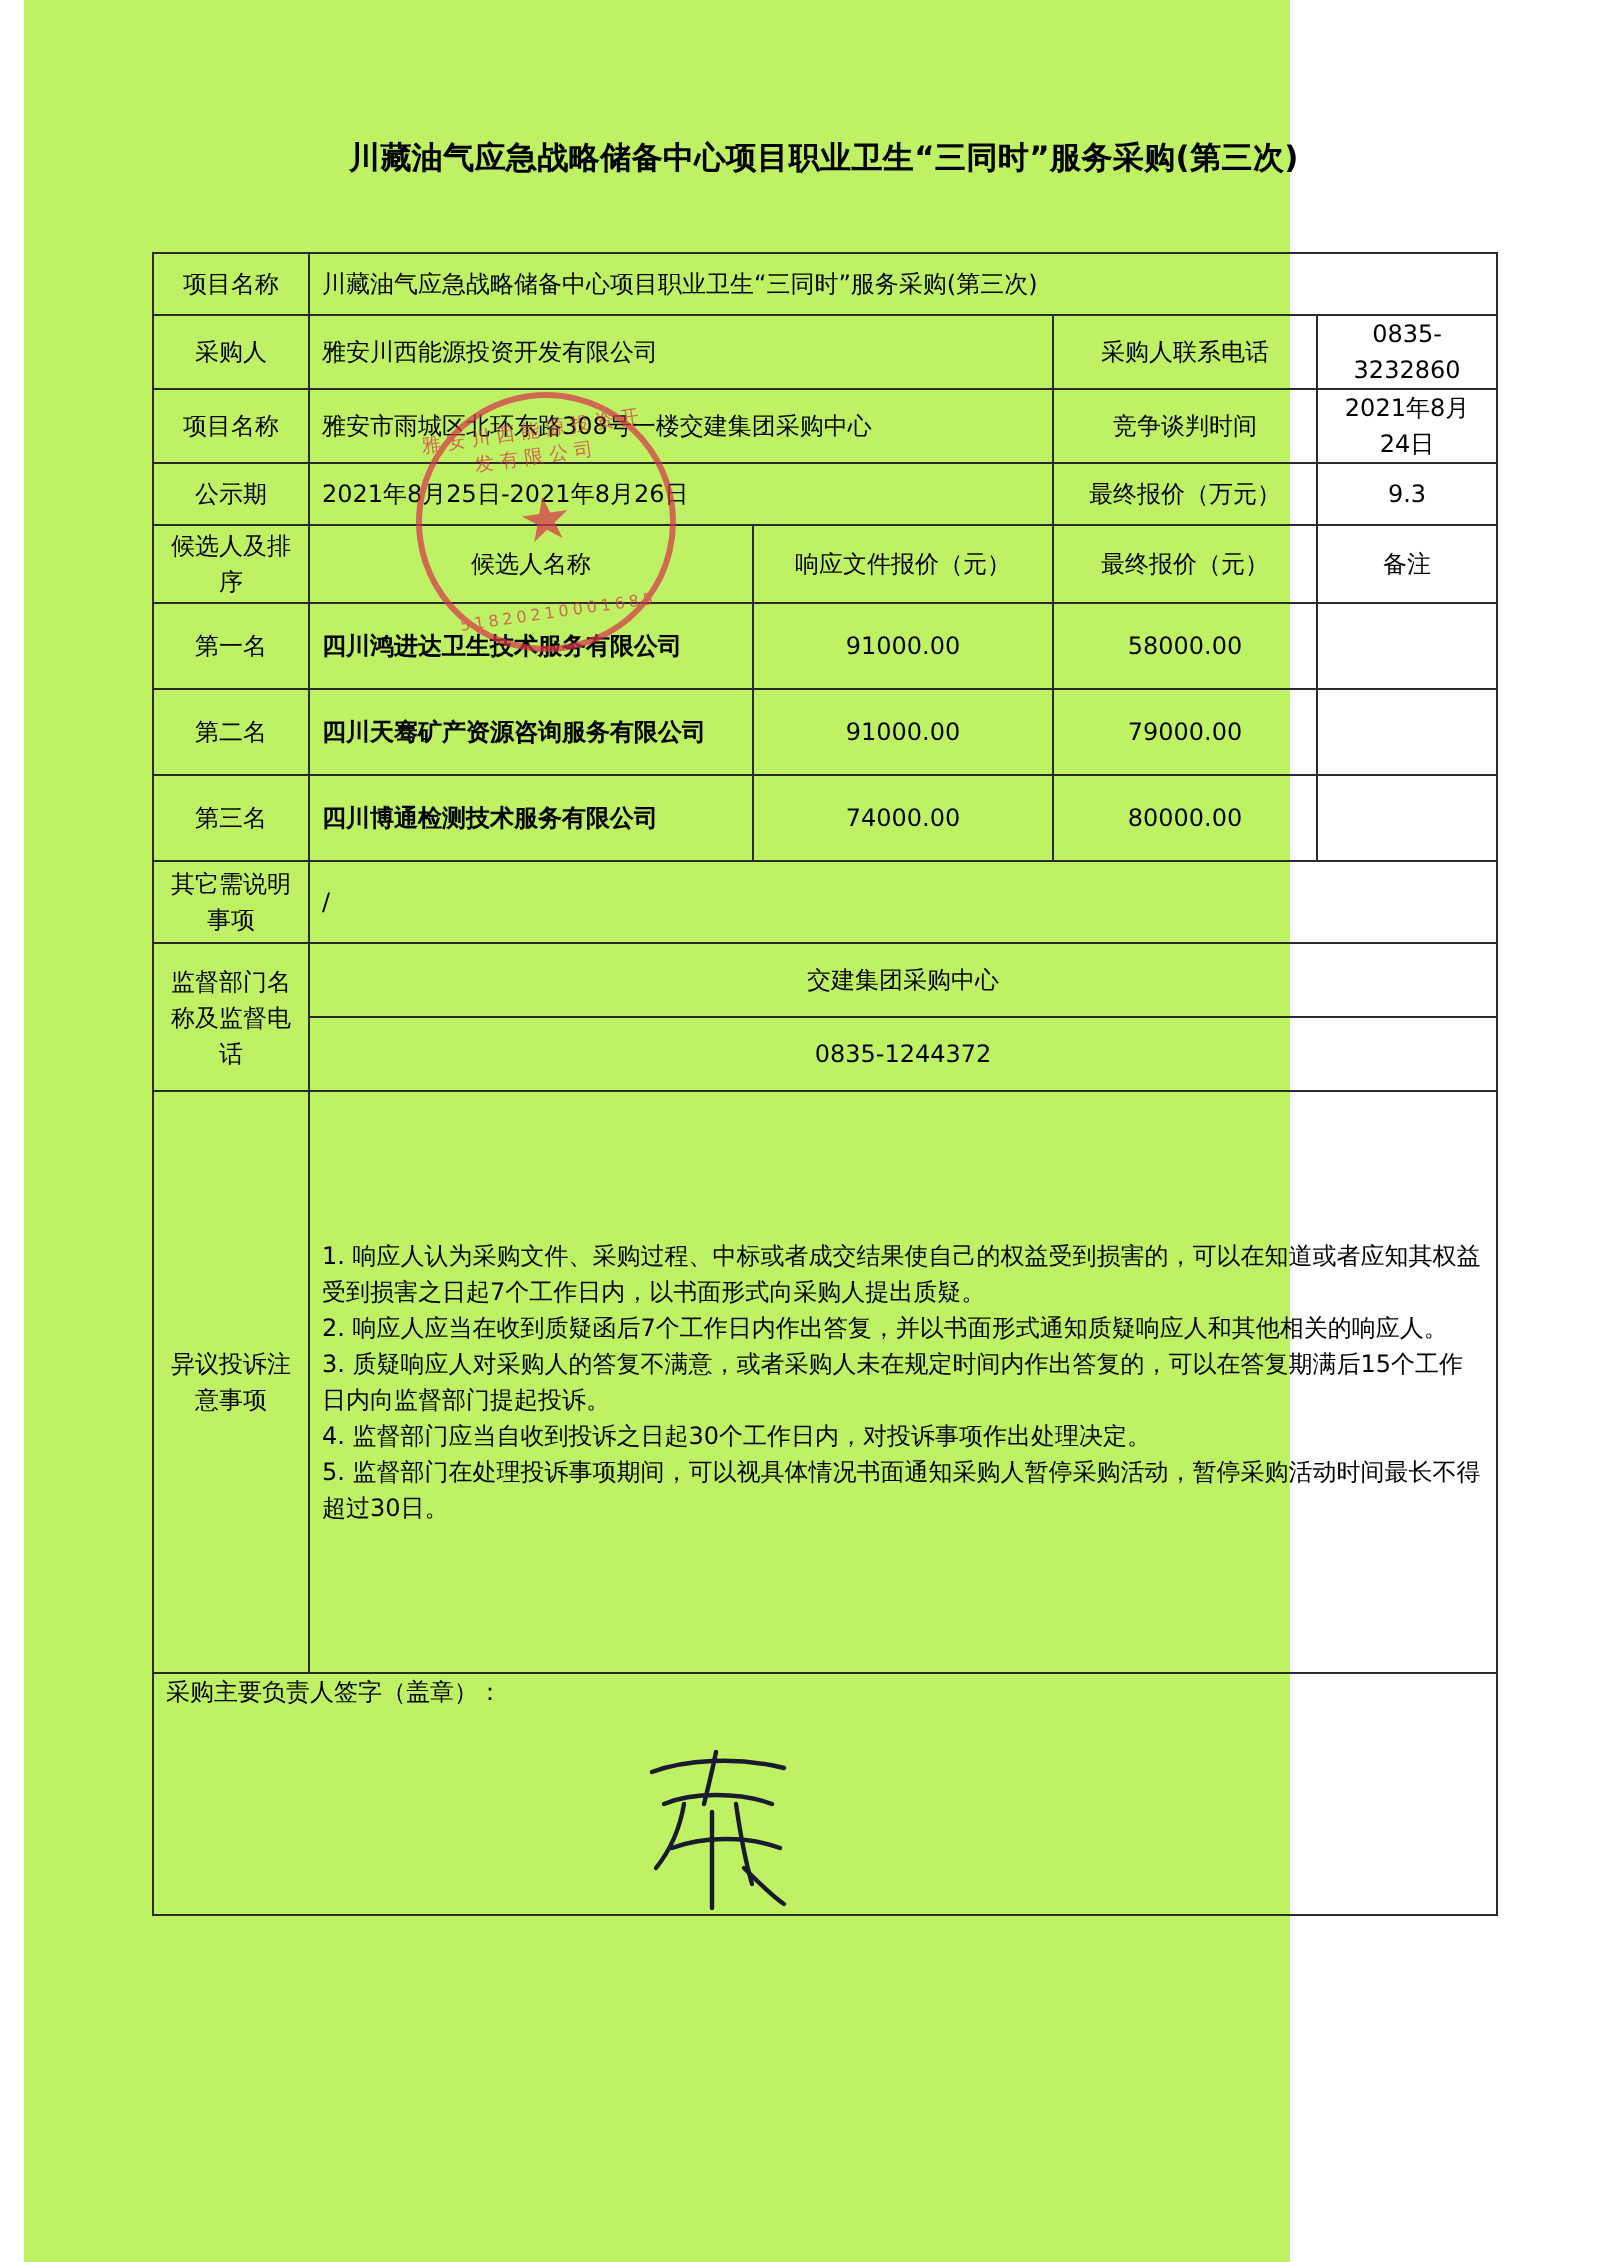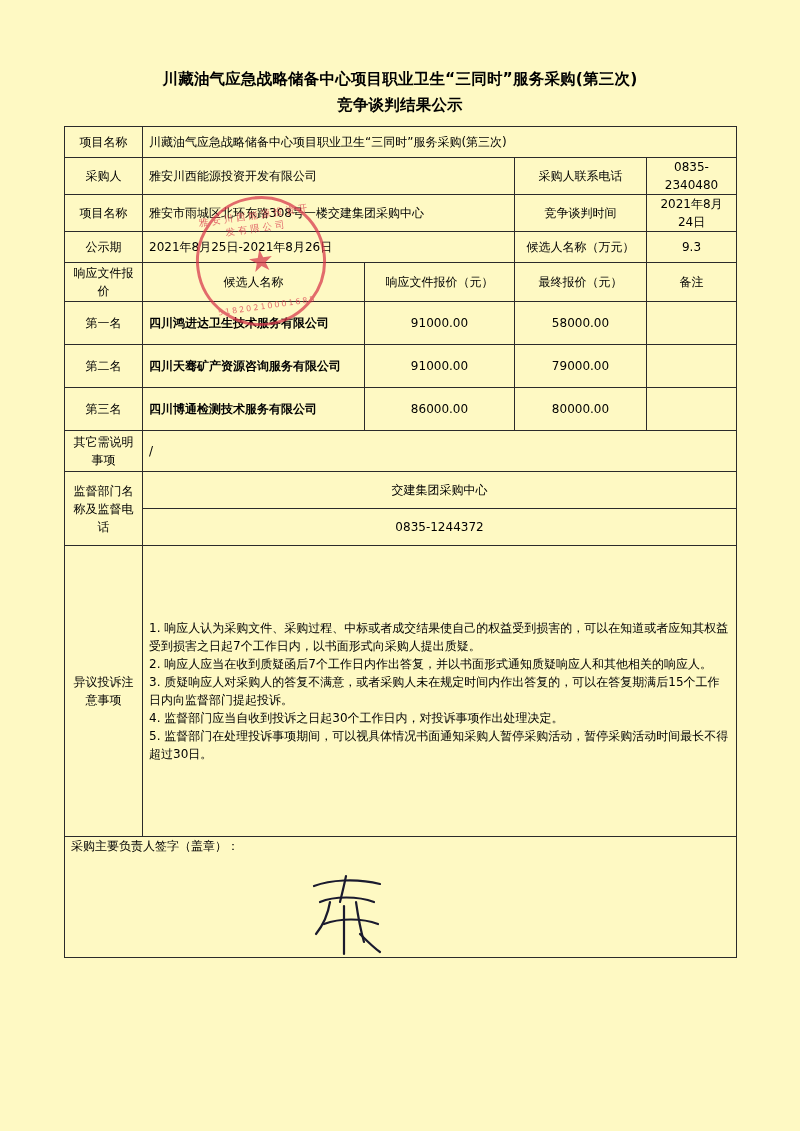--- a/index.html
+++ b/index.html
@@ -10,24 +10,24 @@
   body {
     width: 800px;
     height: 1131px;
     font-family: "DejaVu Sans", "Liberation Sans", sans-serif;
     color: #000000;
     position: relative;
     overflow: hidden;
   }
   .page {
     position: absolute;
-    left: 0; top: 0;
-    width: 800px;
+    left: 12px; top: 0;
+    width: 633px;
     height: 1131px;
-    background: #fef9c3;
+    background: #bef264;
   }
   .title {
     position: absolute;
     left: 60px;
     top: 66px;
     width: 680px;
     text-align: center;
     font-size: 15.5px;
     font-weight: bold;
     line-height: 26px;
@@ -128,21 +128,20 @@
     pointer-events: none;
   }
 </style>
 </head>
 <body>
 
 <div class="page">
 
   <div class="title">
     <div>川藏油气应急战略储备中心项目职业卫生“三同时”服务采购(第三次)</div>
-    <div>竞争谈判结果公示</div>
   </div>
 
   <table class="doc-table">
     <colgroup>
       <col style="width:78px">
       <col style="width:222px">
       <col style="width:150px">
       <col style="width:132px">
       <col style="width:90px">
     </colgroup>
@@ -150,39 +149,39 @@
     <tbody>
         <tr class="h-row">
       <td class="lbl">项目名称</td>
       <td class="left" colspan="4">川藏油气应急战略储备中心项目职业卫生“三同时”服务采购(第三次)</td>
     </tr>
 
     <tr class="h-row">
       <td class="lbl">采购人</td>
       <td class="left" colspan="2">雅安川西能源投资开发有限公司</td>
       <td class="ctr">采购人联系电话</td>
-      <td class="ctr">0835-2340480</td>
+      <td class="ctr">0835-3232860</td>
     </tr>
 
     <tr class="h-row">
       <td class="lbl">项目名称</td>
       <td class="left" colspan="2">雅安市雨城区北环东路308号一楼交建集团采购中心</td>
       <td class="ctr">竞争谈判时间</td>
       <td class="ctr">2021年8月24日</td>
     </tr>
 
     <tr class="h-row">
       <td class="lbl">公示期</td>
       <td class="left" colspan="2">2021年8月25日-2021年8月26日</td>
-      <td class="ctr">候选人名称（万元）</td>
+      <td class="ctr">最终报价（万元）</td>
       <td class="ctr">9.3</td>
     </tr>
 
     <tr>
-      <td class="lbl-2" style="height:38px">响应文件报价</td>
+      <td class="lbl-2" style="height:38px">候选人及排序</td>
       <td class="ctr">候选人名称</td>
       <td class="ctr">响应文件报价（元）</td>
       <td class="ctr">最终报价（元）</td>
       <td class="ctr">备注</td>
     </tr>
 
     <tr>
       <td class="lbl" style="height:42px">第一名</td>
       <td class="left cand-name">四川鸿进达卫生技术服务有限公司</td>
       <td class="ctr">91000.00</td>
@@ -194,21 +193,21 @@
       <td class="lbl" style="height:42px">第二名</td>
       <td class="left cand-name">四川天骞矿产资源咨询服务有限公司</td>
       <td class="ctr">91000.00</td>
       <td class="ctr">79000.00</td>
       <td class="ctr"></td>
     </tr>
 
     <tr>
       <td class="lbl" style="height:42px">第三名</td>
       <td class="left cand-name">四川博通检测技术服务有限公司</td>
-      <td class="ctr">86000.00</td>
+      <td class="ctr">74000.00</td>
       <td class="ctr">80000.00</td>
       <td class="ctr"></td>
     </tr>
 
     <tr>
       <td class="lbl-2" style="height:40px">其它需说明事项</td>
       <td class="left" colspan="4">/</td>
     </tr>
 
     <tr>

